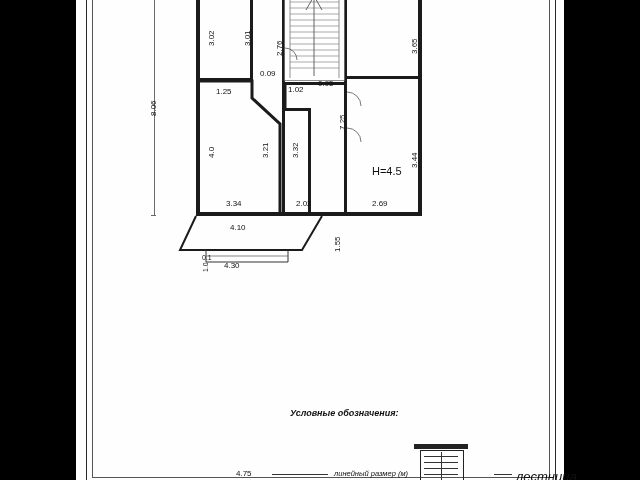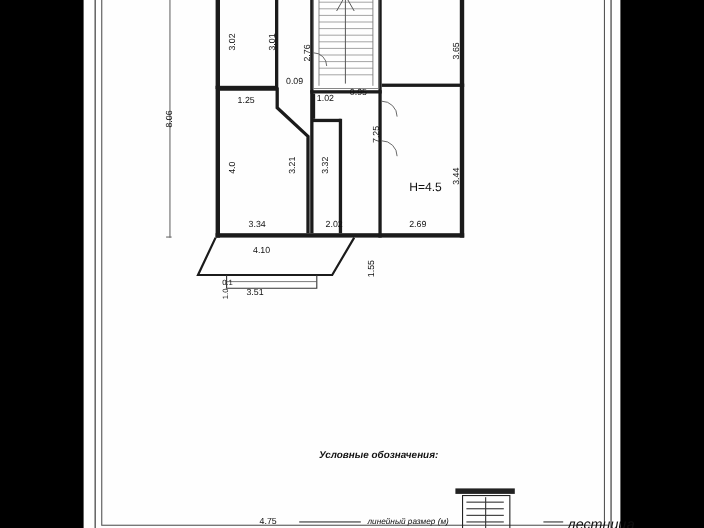--- a/index.html
+++ b/index.html
@@ -115,21 +115,21 @@
       <div class="lbl v" style="left:163px;top:142px;">7.25</div>
       <div class="lbl v" style="left:235px;top:180px;">3.44</div>
 
       <div class="lbl" style="left:50px;top:212px;text-align:right;">3.34</div>
       <div class="lbl" style="left:120px;top:212px;">2.02</div>
       <div class="lbl" style="left:196px;top:212px;">2.69</div>
 
       <div class="lbl" style="left:54px;top:236px;">4.10</div>
       <div class="lbl v" style="left:158px;top:264px;">1.55</div>
       <div class="lbl" style="left:26px;top:266px;font-size:7px;">0.1</div>
-      <div class="lbl" style="left:48px;top:274px;">3.51</div>
+      <div class="lbl" style="left:48px;top:274px;">4.30</div>
       <div class="lbl v" style="left:26px;top:284px;font-size:7px;">1.0</div>
 
       <div class="dimv" style="left:-22px;top:0px;height:228px;"></div>
 
       <div class="tickh" style="left:-25px;top:227px;"></div>
       <div class="lbl v" style="left:-26px;top:128px;">8.06</div>
     </div>
 
     <div id="legend">
       <div class="title">Условные обозначения:</div>

